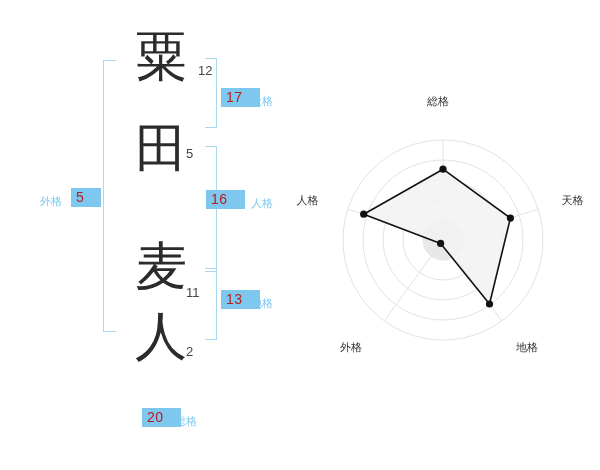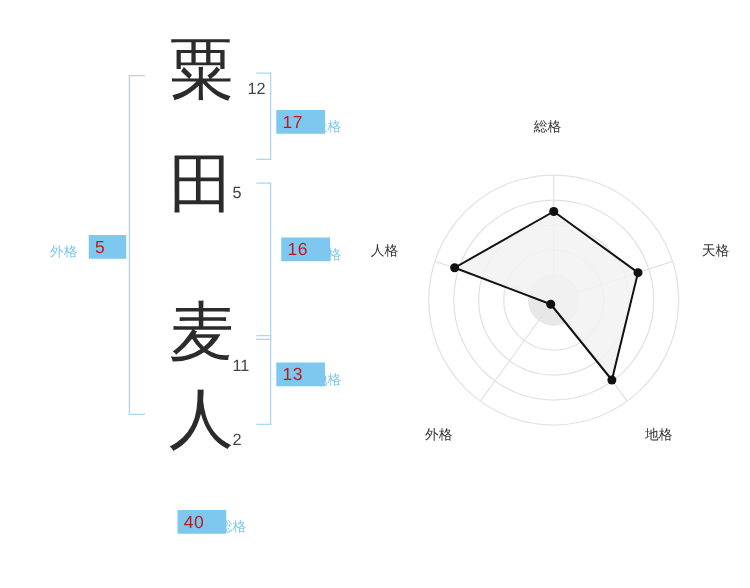--- a/index.html
+++ b/index.html
@@ -67,21 +67,21 @@
   .chip-label {
     position: absolute;
     color: #7ec8ef;
     font-size: 11px;
     font-family: "DejaVu Sans", sans-serif;
   }
 
   .chip-tenkaku { left: 221px; top: 88px; }
   .lbl-tenkaku  { left: 251px; top: 94px; }
 
-  .chip-jinkaku { left: 225px; top: 190px; text-align: right; }
+  .chip-jinkaku { left: 206px; top: 190px; text-align: right; }
   .lbl-jinkaku  { left: 251px; top: 196px; }
 
   .chip-chikaku { left: 221px; top: 290px; }
   .lbl-chikaku  { left: 251px; top: 296px; }
 
   .chip-gaikaku { left: 71px; top: 188px; }
   .lbl-gaikaku  { left: 40px; top: 194px; }
 
   .chip-soukaku { left: 142px; top: 408px; }
   .lbl-soukaku  { left: 175px; top: 414px; }
@@ -153,21 +153,21 @@
 
     <div class="chip chip-jinkaku">16</div>
     <div class="chip-label lbl-jinkaku">人格</div>
 
     <div class="chip chip-chikaku">13</div>
     <div class="chip-label lbl-chikaku">地格</div>
 
     <div class="chip chip-gaikaku">5</div>
     <div class="chip-label lbl-gaikaku">外格</div>
 
-    <div class="chip chip-soukaku">40</div>
+    <div class="chip chip-soukaku">20</div>
     <div class="chip-label lbl-soukaku">総格</div>
   </div>
 
   <div class="radar-panel">
     <svg id="radar-svg" width="300" height="470" viewBox="0 0 300 470">
         <circle cx="143" cy="240" r="100" fill="none" stroke="#e2e2e2" stroke-width="1"></circle>
         <circle cx="143" cy="240" r="80" fill="none" stroke="#e2e2e2" stroke-width="1"></circle>
         <circle cx="143" cy="240" r="60" fill="none" stroke="#e2e2e2" stroke-width="1"></circle>
         <circle cx="143" cy="240" r="40" fill="none" stroke="#e2e2e2" stroke-width="1"></circle>
         <circle cx="143" cy="240" r="20" fill="none" stroke="#e2e2e2" stroke-width="1"></circle>

